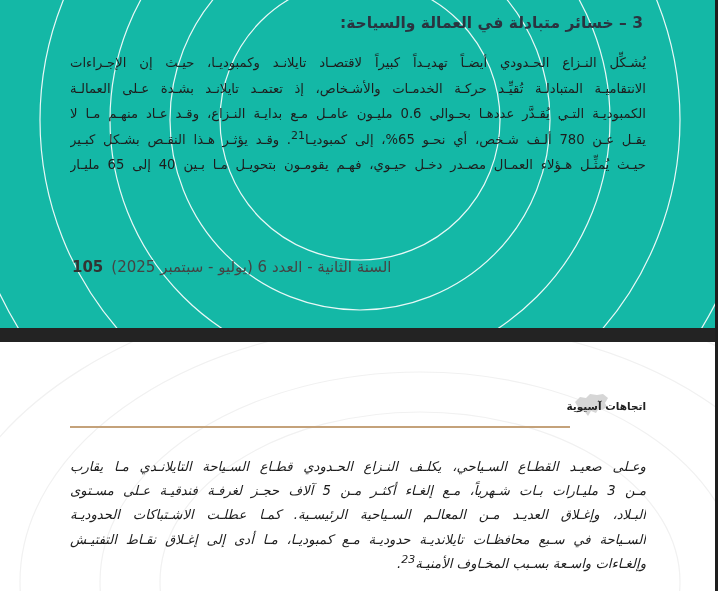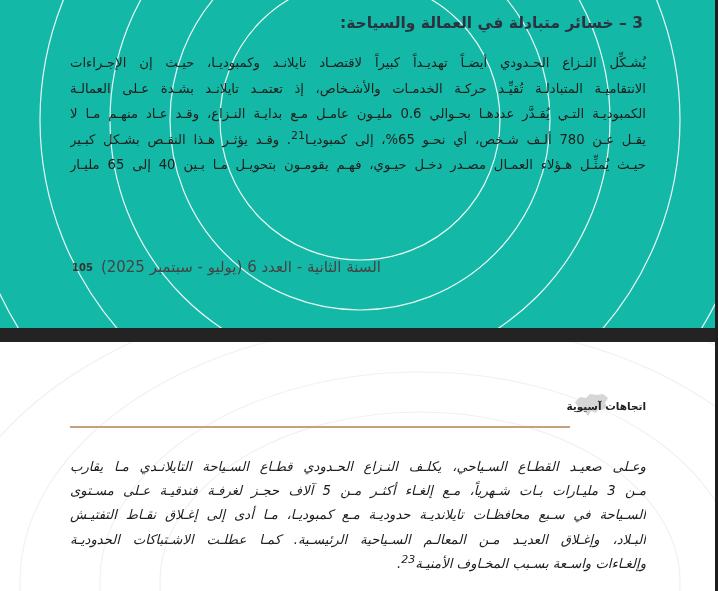--- a/index.html
+++ b/index.html
@@ -36,21 +36,21 @@
   }
   .para .line.last { text-align-last:right; }
   .para-top { top:50px; }
   .para-bottom { top:455px;font-style:italic; }
   .para-bottom .line { height:24.2px; line-height:24.2px; }
   sup { font-size:11px; line-height:0; vertical-align:super; }
   .footer {
     position:absolute; left:72px; top:258px;
     display:flex; align-items:center; gap:8px; direction:ltr;
   }
-  .page-number { font-size:10px; font-weight:bold; color:#333; }
+  .page-number { font-size:15px; font-weight:bold; color:#333; }
   .issue-info { font-size:15px; color:#444; direction:rtl; }
   .running-header {
     position:absolute; right:72px; top:400px;
     display:flex; align-items:flex-start; direction:rtl;
   }
   .running-title {
     font-size:10.5px; font-weight:bold; color:#222; position:relative; z-index:2;
   }
   .map-icon { position:absolute; right:36px; top:-8px; z-index:1; }
   .gold-rule {
@@ -104,18 +104,18 @@
   <span class="running-title">اتجاهات آسيوية</span>
   <svg class="map-icon" width="38" height="26" viewBox="0 0 38 26">
     <path d="M3 10 L8 5 L14 6 L18 2 L25 3 L31 2 L36 6 L33 11 L35 15 L30 18 L27 16 L24 21 L19 19 L16 24 L13 20 L9 19 L6 15 Z" fill="#d6d6d6"></path>
   </svg>
 </div>
 <div class="gold-rule"></div>
 
 <div class="para para-bottom">
   <span class="line"><span>وعـلى صعيـد القطـاع السـياحي، يكلـف النـزاع الحـدودي قطـاع السـياحة التايلانـدي مـا يقارب</span></span>
   <span class="line"><span>مـن 3 مليـارات بـات شـهرياً، مـع إلغـاء أكثـر مـن 5 آلاف حجـز لغرفـة فندقيـة عـلى مسـتوى</span></span>
+  <span class="line"><span>البـلاد، وإغـلاق العديـد مـن المعالـم السـياحية الرئيسـية. كمـا عطلـت الاشـتباكات الحدوديـة</span></span>
   <span class="line"><span>السـياحة في سـبع محافظـات تايلانديـة حدوديـة مـع كمبوديـا، مـا أدى إلى إغـلاق نقـاط التفتيـش</span></span>
-  <span class="line"><span>البـلاد، وإغـلاق العديـد مـن المعالـم السـياحية الرئيسـية. كمـا عطلـت الاشـتباكات الحدوديـة</span></span>
   <span class="line last"><span>وإلغـاءات واسـعة بسـبب المخـاوف الأمنيـة</span><sup>23</sup><span>.</span></span>
 </div>
 
 <div class="right-strip"></div>
 
 </body></html>

